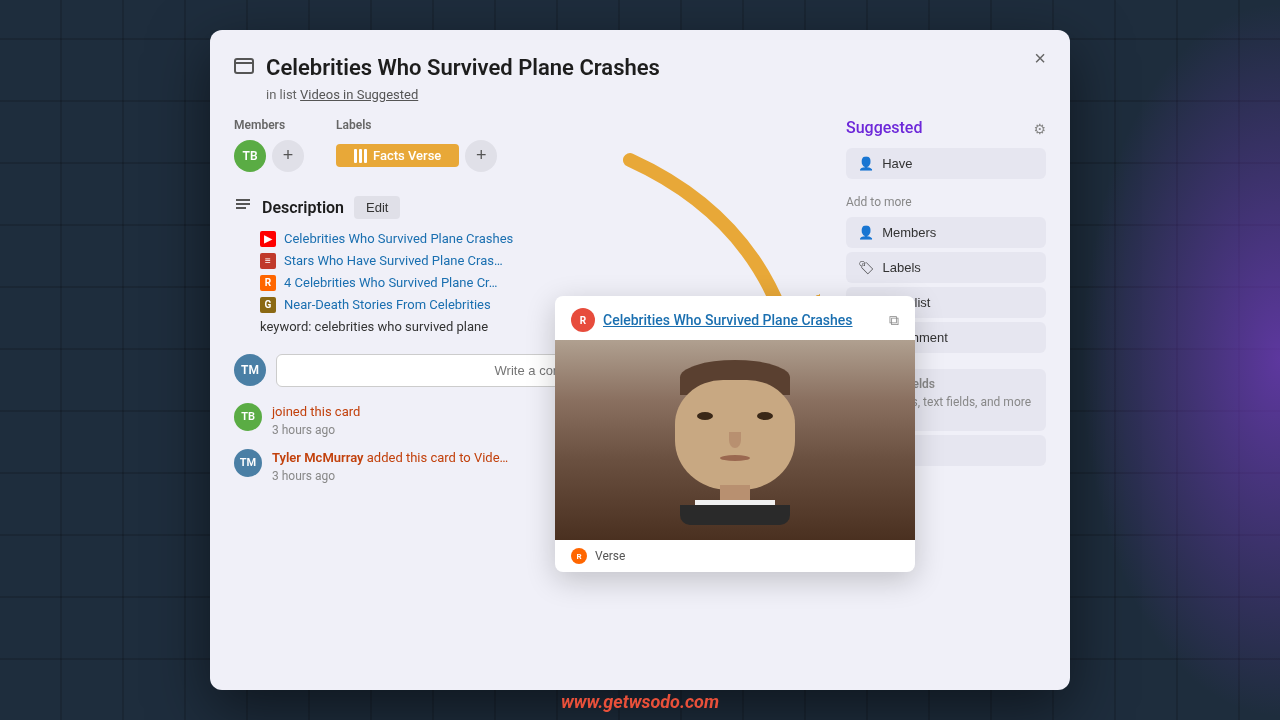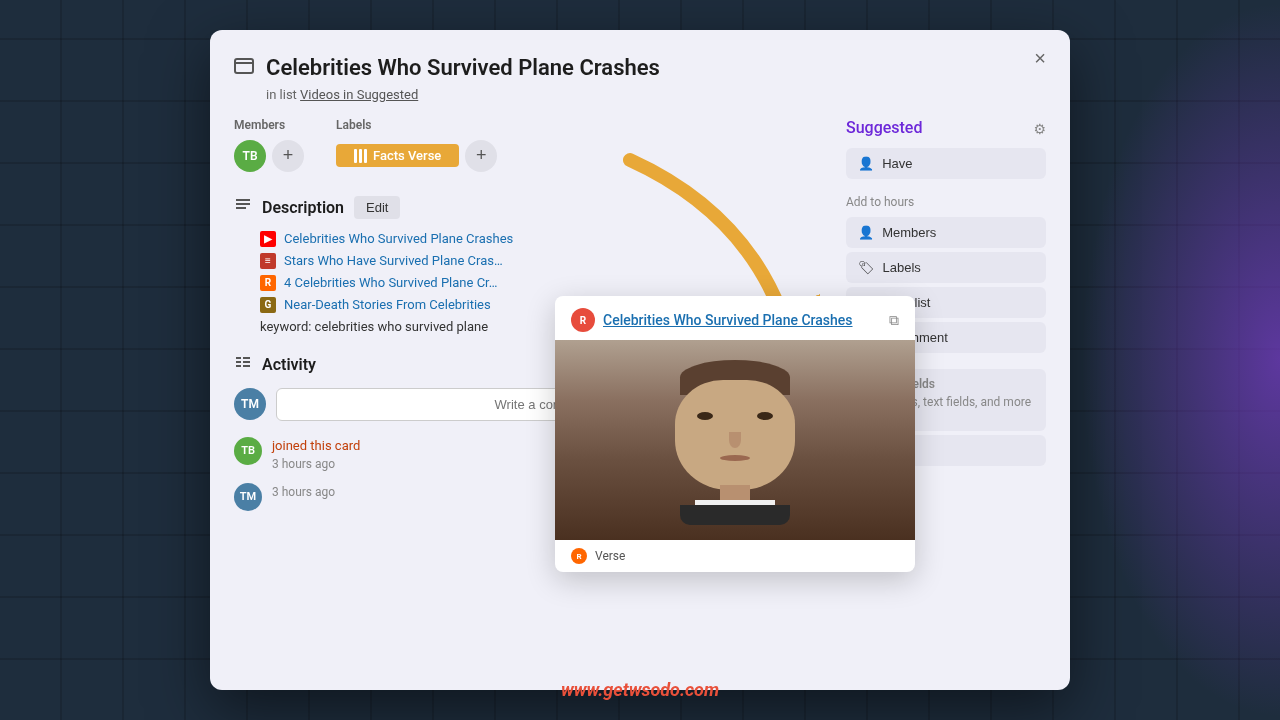--- a/index.html
+++ b/index.html
@@ -469,21 +469,21 @@
       align-items: center;
       justify-content: center;
       font-size: 8px;
       color: white;
       font-weight: bold;
     }
 
     
     .watermark {
       position: absolute;
-      bottom: 20px;
+      bottom: 8px;
       left: 50%;
       transform: translateX(-50%);
       color: #e8503a;
       font-size: 18px;
       font-weight: 700;
       font-style: italic;
       z-index: 300;
       white-space: nowrap;
     }
 
@@ -578,73 +578,64 @@
             <a href="#" class="desc-link-text truncated">4 Celebrities Who Survived Plane Cr…</a>
           </div>
           <div class="desc-link">
             <span class="site-icon icon-grunge">G</span>
             <a href="#" class="desc-link-text truncated">Near-Death Stories From Celebrities</a>
           </div>
           <div class="keyword-text">keyword: celebrities who survived plane</div>
         </div>
 
         <div class="activity-section">
-          <div class="section-header">
-            <div class="section-icon">
-              <svg width="18" height="18" viewBox="0 0 18 18" fill="currentColor">
-                <line x1="2" y1="4" x2="7" y2="4" stroke="currentColor" stroke-width="2"></line>
-                <line x1="2" y1="8" x2="7" y2="8" stroke="currentColor" stroke-width="2"></line>
-                <line x1="2" y1="12" x2="7" y2="12" stroke="currentColor" stroke-width="2"></line>
-                <line x1="9" y1="4" x2="16" y2="4" stroke="currentColor" stroke-width="2"></line>
-                <line x1="9" y1="8" x2="16" y2="8" stroke="currentColor" stroke-width="2"></line>
-                <line x1="9" y1="12" x2="16" y2="12" stroke="currentColor" stroke-width="2"></line>
-              </svg>
-            </div>
-            <span class="section-title">Activity</span>
-          </div>
 
           <div class="comment-row">
             <div class="avatar avatar-tm">TM</div>
             <input type="text" class="comment-input" placeholder="Write a comment..." style="">
           </div>
 
           <div class="activity-item">
             <div class="avatar avatar-tb" style="width:28px;height:28px;font-size:11px;">TB</div>
             <div>
               <div class="activity-text">
                 <span>joined this card</span>
               </div>
               <span class="activity-time">3 hours ago</span>
             </div>
           </div>
 
           <div class="activity-item">
             <div class="avatar avatar-tm" style="width:28px;height:28px;font-size:11px;">TM</div>
             <div>
+              <div class="activity-text">
+                <strong>Tyler McMurray</strong>
+                <span> added this card to Vide…</span>
+              </div>
               <span class="activity-time">3 hours ago</span>
             </div>
           </div>
         </div>
       </div>
 
       <div class="modal-sidebar">
 
         <div class="sidebar-section">
           <div class="suggested-header">
             <span class="sidebar-section-title">Suggested</span>
             <button class="gear-btn">⚙</button>
           </div>
           <button class="sidebar-btn">
             <span>👤</span>
             <span>Have</span>
           </button>
         </div>
 
         <div class="sidebar-section">
-          <div class="add-to-card-title">Add to hours</div>
+          <div class="add-to-card-title">Add to more</div>
           <button class="sidebar-btn">
             <span>👤</span>
             <span>Members</span>
           </button>
           <button class="sidebar-btn">
             <span>🏷</span>
             <span>Labels</span>
           </button>
           <button class="sidebar-btn">
             <span>☑</span>

